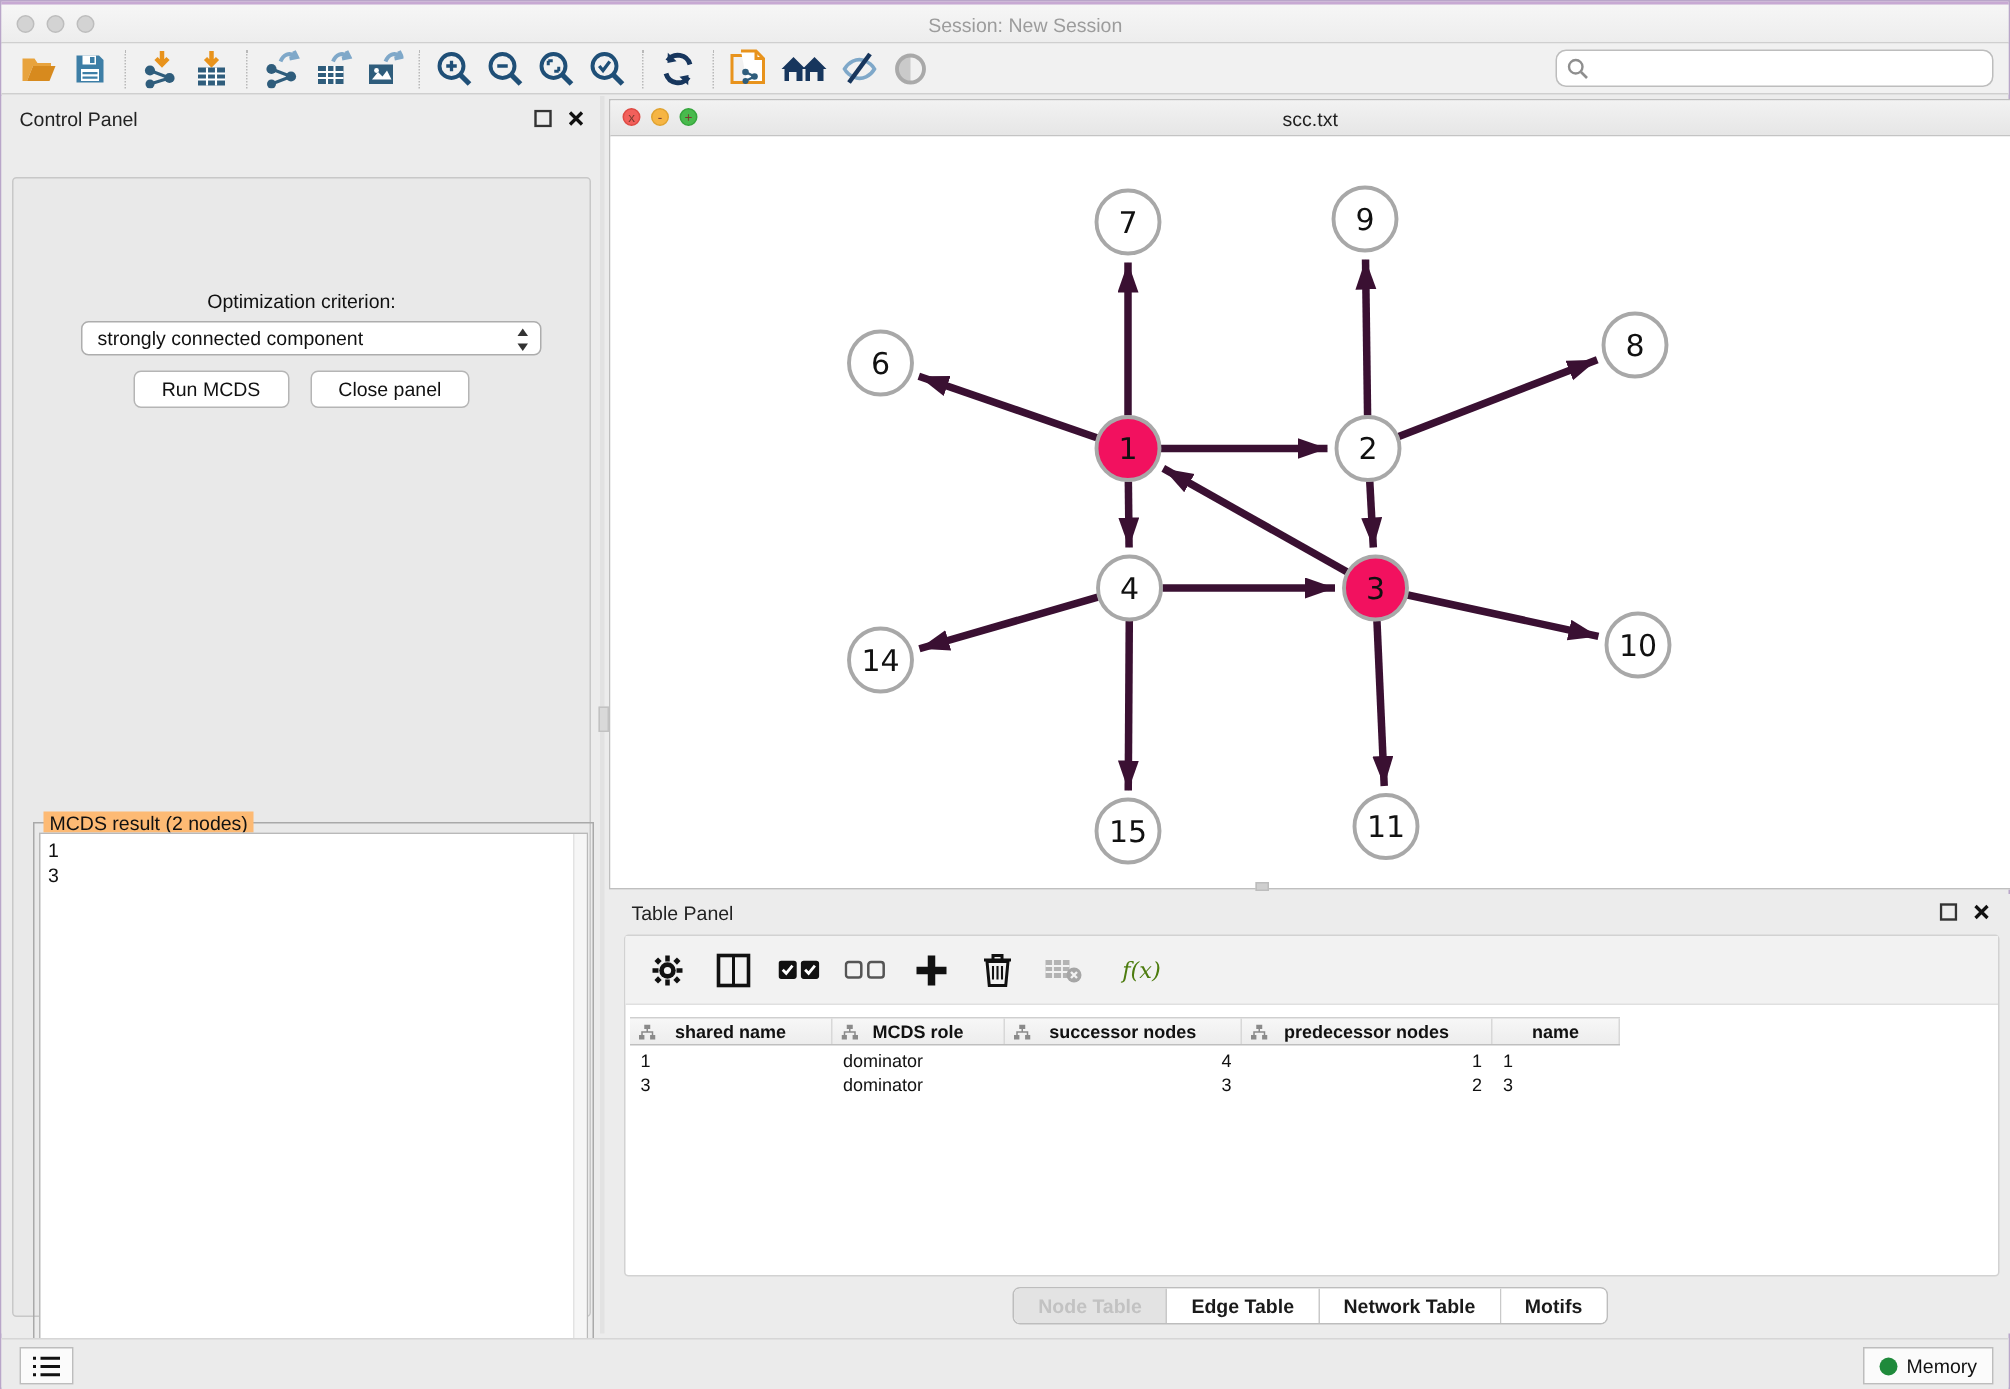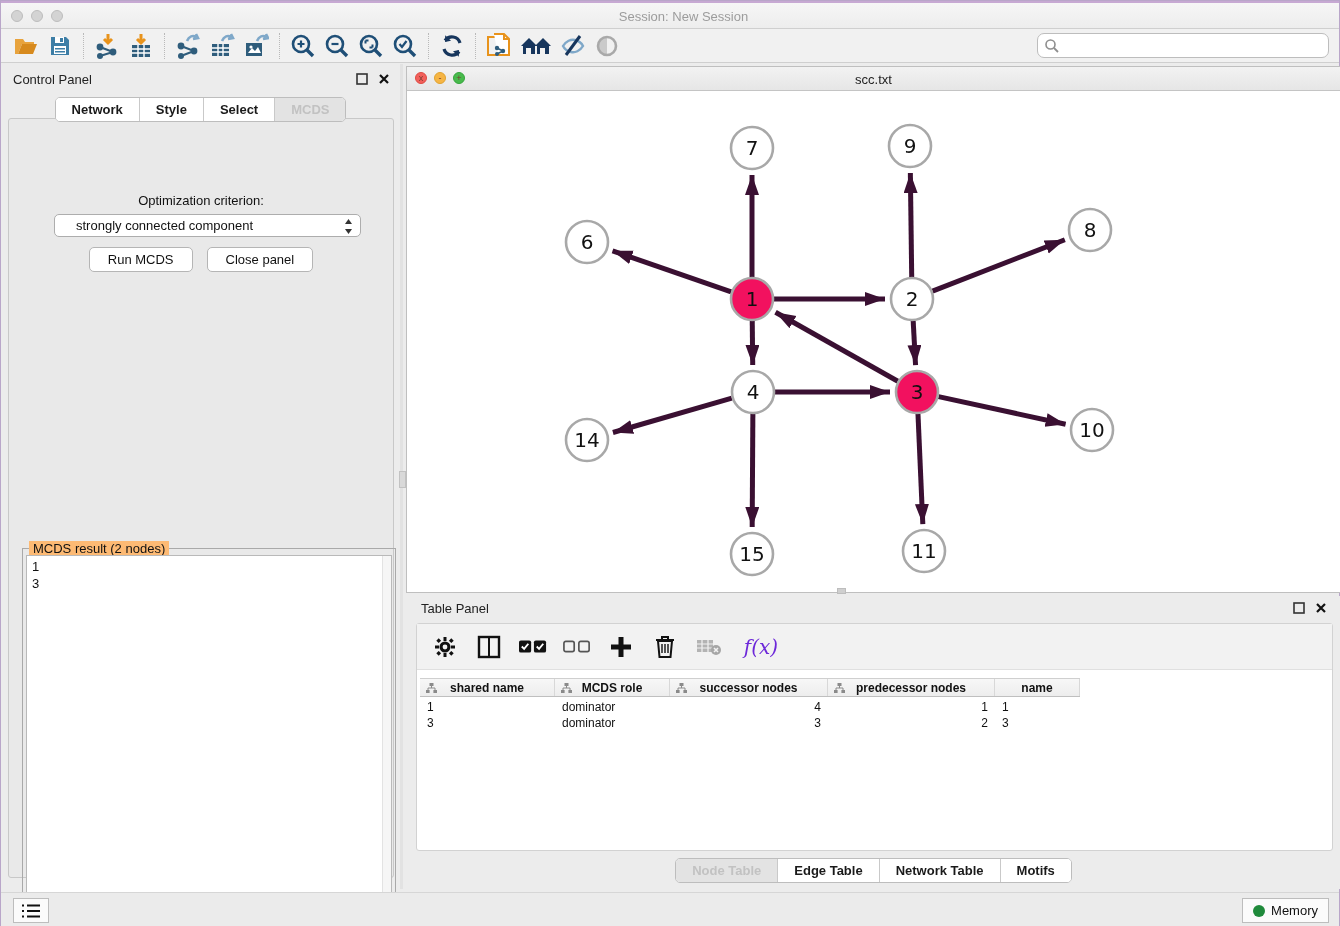--- a/index.html
+++ b/index.html
@@ -32,21 +32,21 @@
   .phead .ptitle { position:absolute; left:12px; top:2px; font-size:13px; color:#222; }
   .picons { position:absolute; right:10px; top:3px; display:flex; gap:10px; }
   .seg-tabs { position:absolute; top:33px; left:0; width:100%; display:flex; justify-content:center; z-index:3; }
   .seg { display:flex; border:1px solid #BDBDBD; border-radius:5px; overflow:hidden; background:#FFF; }
   .seg .tab { padding:4px 16px; font-size:13px; font-weight:600; color:#1A1A1A; background:#FFF; border-right:1px solid #C9C9C9; cursor:default; }
   .seg .tab:last-child { border-right:none; }
   .seg .tab.sel { background:#E3E3E3; color:#C2C2C2; }
   .cbox { position:absolute; left:7px; top:54px; width:386px; height:760px; background:#E9E9E9; border:1px solid #C8C8C8; border-radius:3px; }
   .opt-label { position:absolute; left:0; top:74px; width:100%; text-align:center; font-size:13px; color:#111; }
   .combo { position:absolute; left:45px; top:95px; width:307px; height:23px; background:#FFF; border:1px solid #ADADAD;
-    border-radius:5px; display:flex; align-items:center; font-size:13px; color:#111; padding-left:21px; }
+    border-radius:5px; display:flex; align-items:center; font-size:13px; color:#111; padding-left:10px; }
   .combo .stepper { position:absolute; right:6px; top:3px; }
   .btnrow { position:absolute; left:0; top:128px; width:100%; display:flex; justify-content:center; gap:14px; }
   .pushbtn { background:#FFF; border:1px solid #B5B5B5; border-radius:5px; font-size:13px; color:#111;
     padding:4px 18px; font-family:"Liberation Sans",sans-serif; cursor:default; }
   .groupbox { position:absolute; left:13px; top:429px; width:374px; height:381px; border:1px solid #A9A9A9; }
   .groupbox .legend { position:absolute; left:6px; top:-8px; background:#fdba74; padding:0 4px; font-size:13px; color:#111; }
   .resultarea { position:absolute; left:3px; top:6px; width:366px; height:370px; background:#FFF; border:1px solid #B9B9B9;
     font-size:13px; color:#111; padding:2px 5px; line-height:17px; }
   .resultarea .sb { position:absolute; right:0; top:0; width:9px; height:100%; background:#F6F6F6; border-left:1px solid #E3E3E3; }
 
@@ -59,21 +59,21 @@
   .divider-v { position:absolute; left:398px; top:470px; width:7px; height:17px; background:#D9D9D9; border:1px solid #C2C2C2; }
   .divider-h { position:absolute; left:836px; top:587px; width:9px; height:6px; background:#CFCFCF; border:1px solid #BDBDBD; }
 
   
   .tpanel { position:absolute; left:405px; top:595px; width:935px; height:293px; background:#ECECEC; }
   .tpanel .phead { top:3px; }
   .tinner { position:absolute; left:10px; top:27px; width:917px; height:228px; background:#FFF; border:1px solid #D2D2D2; border-radius:3px; }
   .ttools { position:absolute; left:0; top:0; width:100%; height:46px; background:#F2F2F2; border-bottom:1px solid #E0E0E0;
     display:flex; align-items:center; gap:16px; padding-left:14px; }
   .ttbtn { width:28px; height:28px; display:flex; align-items:center; justify-content:center; }
-  .fx-label { font-size:20px; color:#6d28d9; font-family:"DejaVu Serif",serif; font-style:italic; }
+  .fx-label { font-size:15px; color:#4d7c0f; font-family:"DejaVu Serif",serif; font-style:italic; }
   .tblhead { position:absolute; left:3px; top:54px; height:19px; display:flex; background:linear-gradient(#F7F7F7,#EDEDED); border-top:1px solid #CFCFCF; border-bottom:1px solid #BFBFBF; }
   .th { position:relative; display:flex; align-items:center; justify-content:center; font-size:12px; color:#111; border-right:1px solid #D8D8D8;font-weight:bold; }
   .th .hicon { position:absolute; left:6px; top:4px; }
   .trow { position:absolute; display:flex; height:16px; font-size:12px; color:#111; }
   .td { padding:1px 7px; overflow:hidden; white-space:nowrap; }
   .ta-r { text-align:right; } .ta-l { text-align:left; }
   .c0{width:135px;} .c1{width:115px;} .c2{width:158px;} .c3{width:167px;} .c4{width:85px;}
   .bottom-tabs { position:absolute; left:0; bottom:6px; width:100%; display:flex; justify-content:center;margin-top:16px; }
 
   
@@ -243,28 +243,20 @@
     <div class="phead">
       <span class="ptitle">Control Panel</span>
       <span class="picons">
         <svg class="icon" width="12" height="12" viewBox="0 0 12 12">
             <rect x="1" y="1" width="10" height="10" fill="none" stroke="#333" stroke-width="1.6"></rect>
           </svg>
         <svg class="icon" width="12" height="12" viewBox="0 0 12 12">
             <path d="M2 2l8 8M10 2l-8 8" stroke="#111" stroke-width="2.2"></path>
           </svg>
       </span>
-    </div>
-    <div class="seg-tabs">
-      <div class="seg">
-        <div class="tab">Network</div>
-        <div class="tab">Style</div>
-        <div class="tab">Select</div>
-        <div class="tab sel">MCDS</div>
-      </div>
     </div>
     <div class="cbox">
       <div class="opt-label" style="top:74px">Optimization criterion:</div>
       <div class="combo">
         <span>strongly connected component</span>
         <span class="stepper">
           <svg class="icon" width="11" height="17" viewBox="0 0 11 17">
               <path d="M5.5 1 9 6H2z" fill="#333"></path>
               <path d="M5.5 16 2 11h7z" fill="#333"></path>
             </svg>

